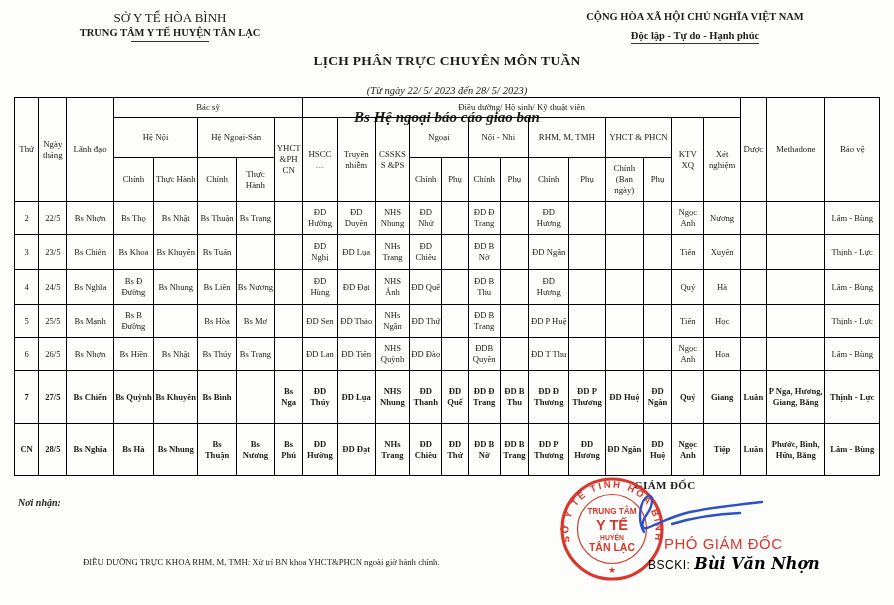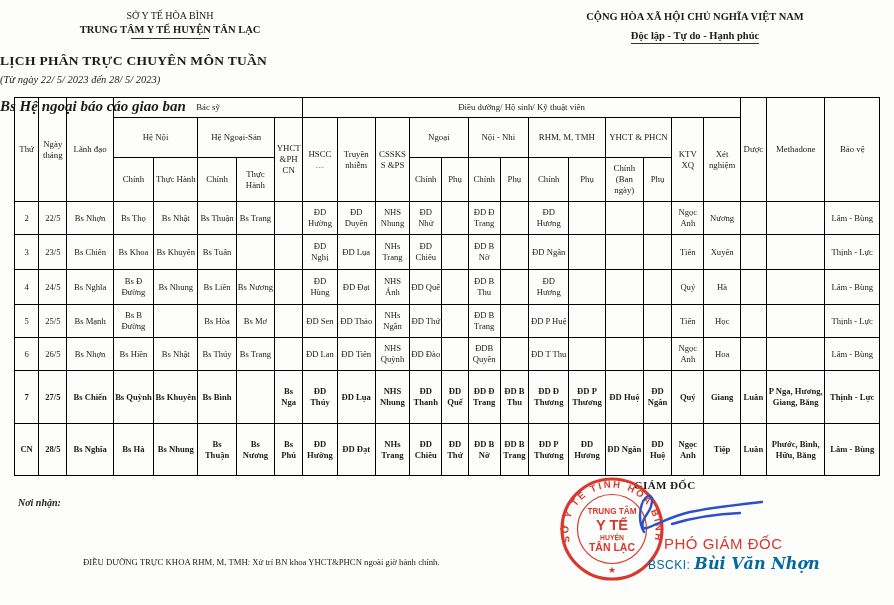--- a/index.html
+++ b/index.html
@@ -3,29 +3,29 @@
 <meta charset="utf-8">
 <style>
   html,body{margin:0;padding:0;background:#e8e8e8;}
   .page{
     position:relative;width:894px;height:605px;background:#fdfdfc;
     font-family:"Liberation Serif","DejaVu Serif",serif;color:#1b1b1b;
     overflow:hidden;margin:0 auto;
   }
   
   .org-block{position:absolute;left:55px;top:10px;width:230px;text-align:center;line-height:1.25;}
-  .org-top{font-size:10px;}
+  .org-top{font-size:13px;}
   .org-name{font-size:10.5px;font-weight:bold;}
   .org-underline{width:78px;border-bottom:1px solid #333;margin:2px auto 0;}
   .motto-block{position:absolute;left:545px;top:10px;width:300px;text-align:center;line-height:1.3;}
   .motto-1{font-size:10.5px;font-weight:bold;}
   .motto-2{font-size:10.5px;font-weight:bold;display:inline-block;border-bottom:1px solid #333;padding-bottom:1px;text-align:center;}
-  .title-block{position:absolute;left:0;top:53px;width:894px;text-align:left;line-height:1.2;}
+  .title-block{position:absolute;left:0;top:53px;width:894px;text-align:center;line-height:1.2;}
   .doc-title{font-size:13.5px;font-weight:bold;letter-spacing:.3px;}
-  .doc-subtitle{font-size:10.5px;font-style:italic;margin-top:5px;}
+  .doc-subtitle{font-size:10.5px;font-style:italic;margin-top:16px;}
   .doc-note{font-size:15px;font-style:italic;font-weight:bold;margin-top:10px;}
   
   table.sched{
     position:absolute;left:14px;top:97px;width:866px;
     border-collapse:collapse;table-layout:fixed;
     font-size:8.6px;line-height:1.25;
   }
   table.sched th,table.sched td{
     border:1px solid #000;padding:0 1px;text-align:center;vertical-align:middle;
     overflow:hidden;word-wrap:break-word;
@@ -34,21 +34,21 @@
   tr.h1{height:20px;} tr.h2{height:40px;} tr.h3{height:44px;}
   tr.bold-row td{font-weight:bold;}
   td.thick-cell{border:2px solid #000;}
   
   .noi-nhan{position:absolute;left:18px;top:495px;font-size:9.5px;line-height:1.55;}
   .noi-nhan .nn-title{font-weight:bold;font-style:italic;font-size:10px;margin-bottom:2px;}
   .bottom-note{position:absolute;left:83px;top:557px;font-size:8.7px;}
   .giam-doc{position:absolute;left:634px;top:479px;font-size:11px;font-weight:bold;letter-spacing:.4px;}
   .pho-giam-doc{position:absolute;left:664px;top:535px;font-size:15px;color:#d9382e;
     font-family:"Liberation Sans","DejaVu Sans",sans-serif;letter-spacing:.5px;}
-  .signer{position:absolute;left:648px;top:554px;color:#0369a1;white-space:nowrap;}
+  .signer{position:absolute;left:648px;top:554px;color:#000000;white-space:nowrap;}
   .signer .prefix{font-size:12px;font-family:"Liberation Sans","DejaVu Sans",sans-serif;letter-spacing:.5px;}
   .signer .name{font-size:16px;font-style:italic;font-weight:bold;font-family:"DejaVu Serif","Liberation Serif",serif;}
   .stamp-svg{position:absolute;left:556px;top:473px;}
   .sig-svg{position:absolute;left:620px;top:486px;}
 </style>
 </head>
 <body>
 
 <div class="page">
 

